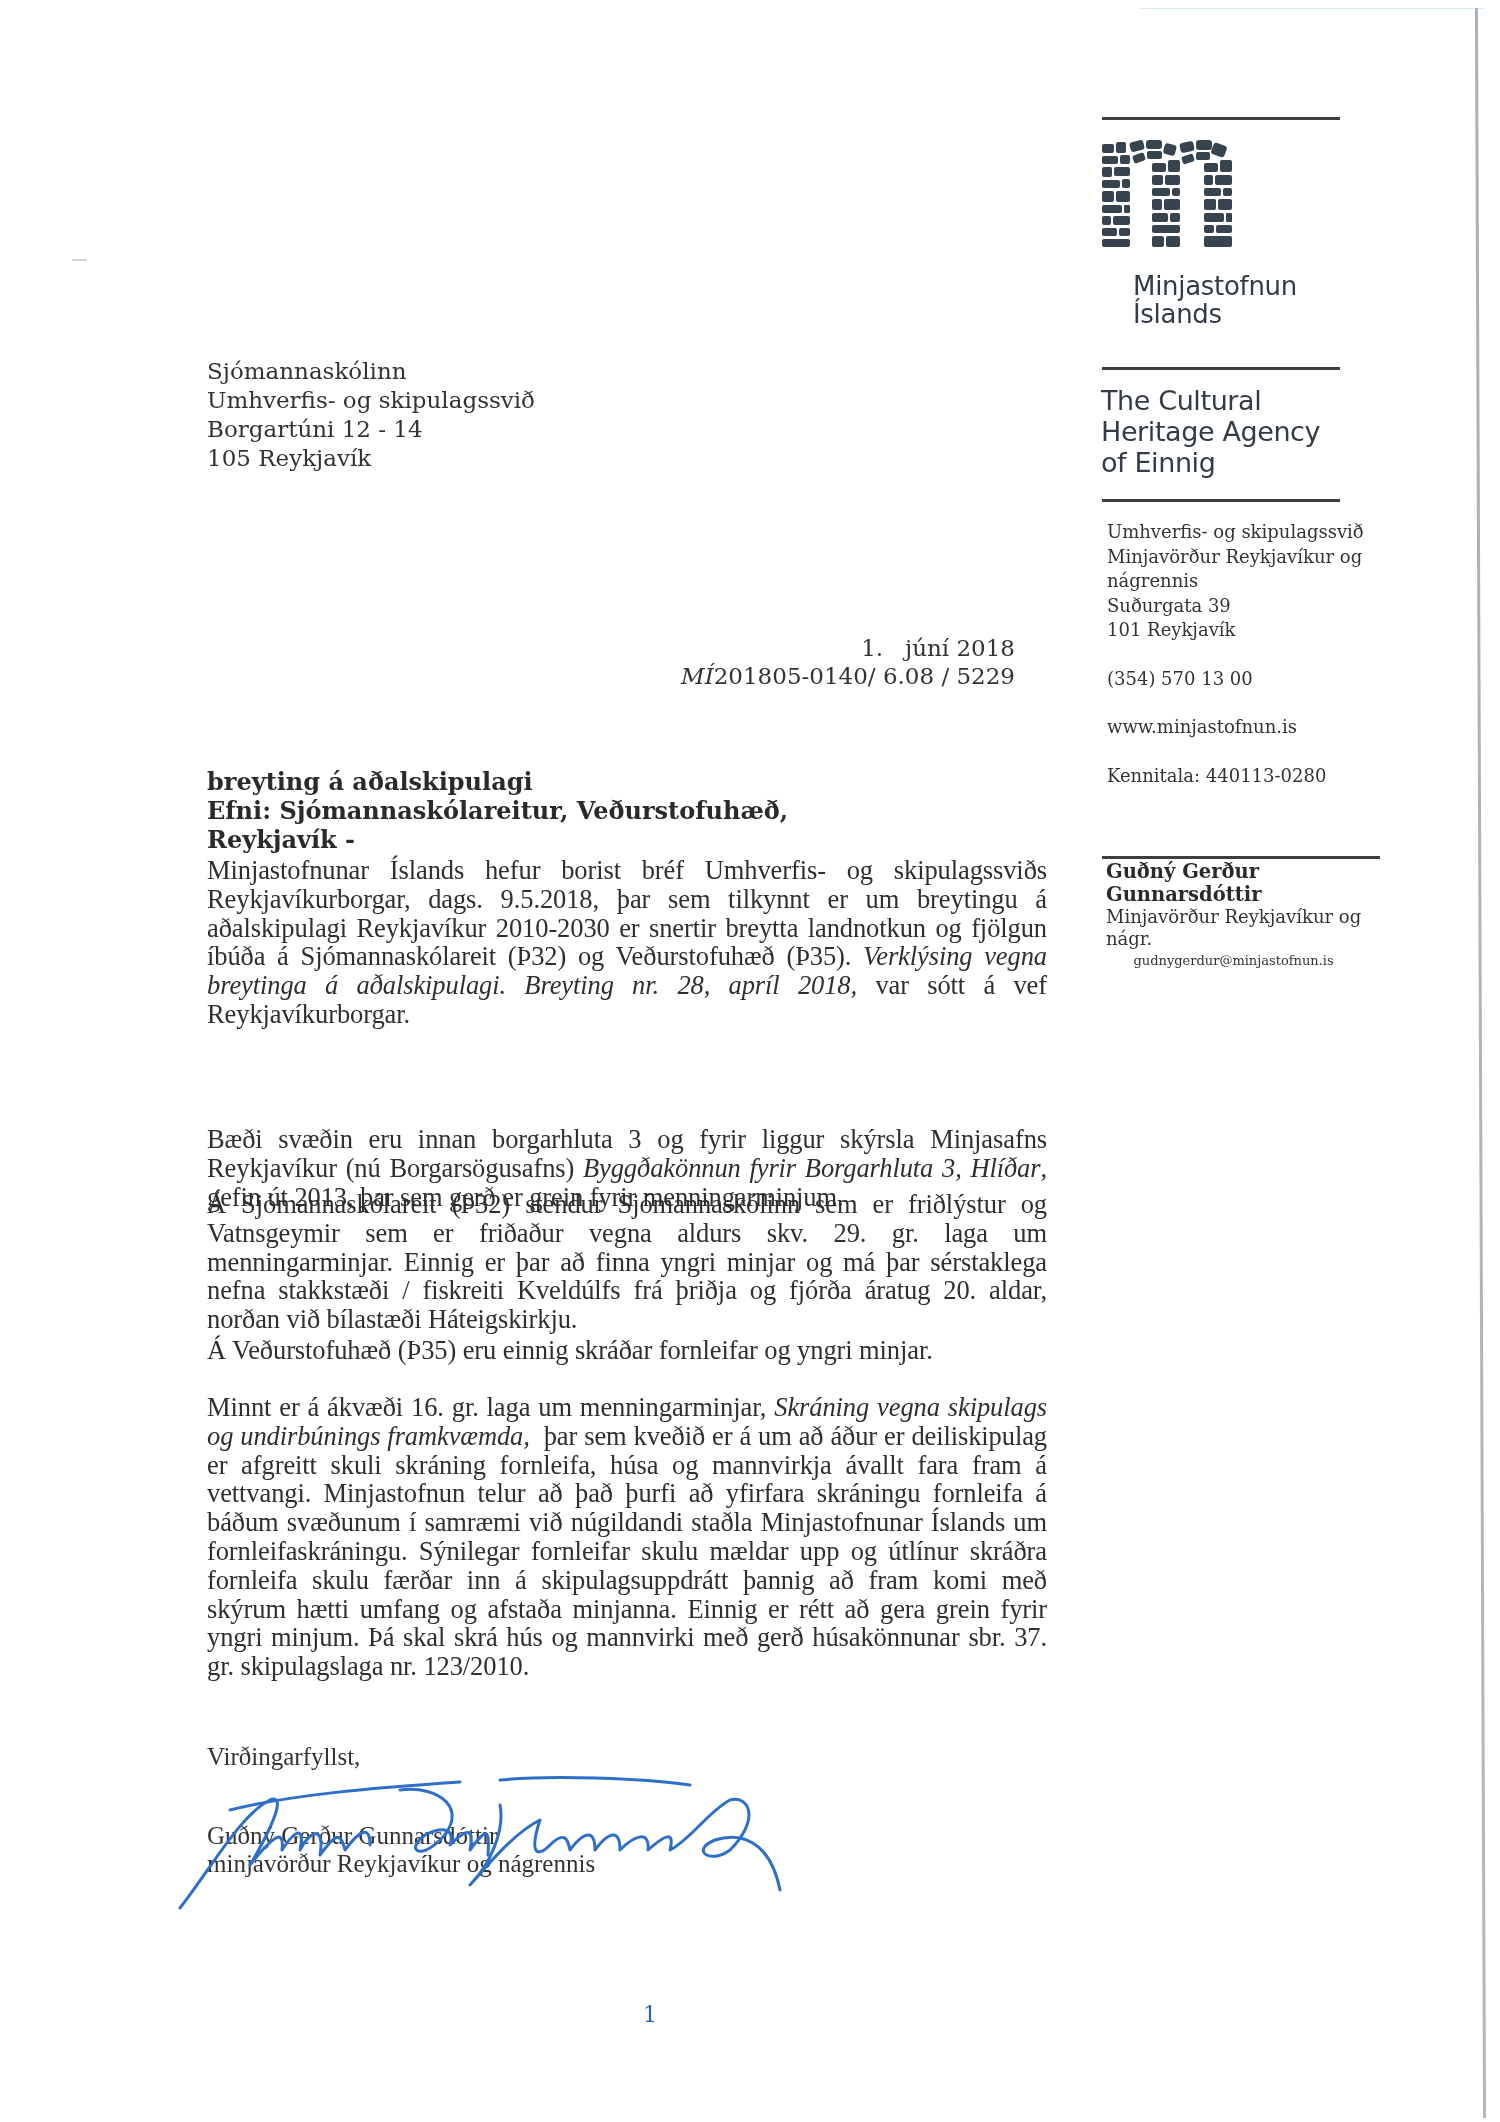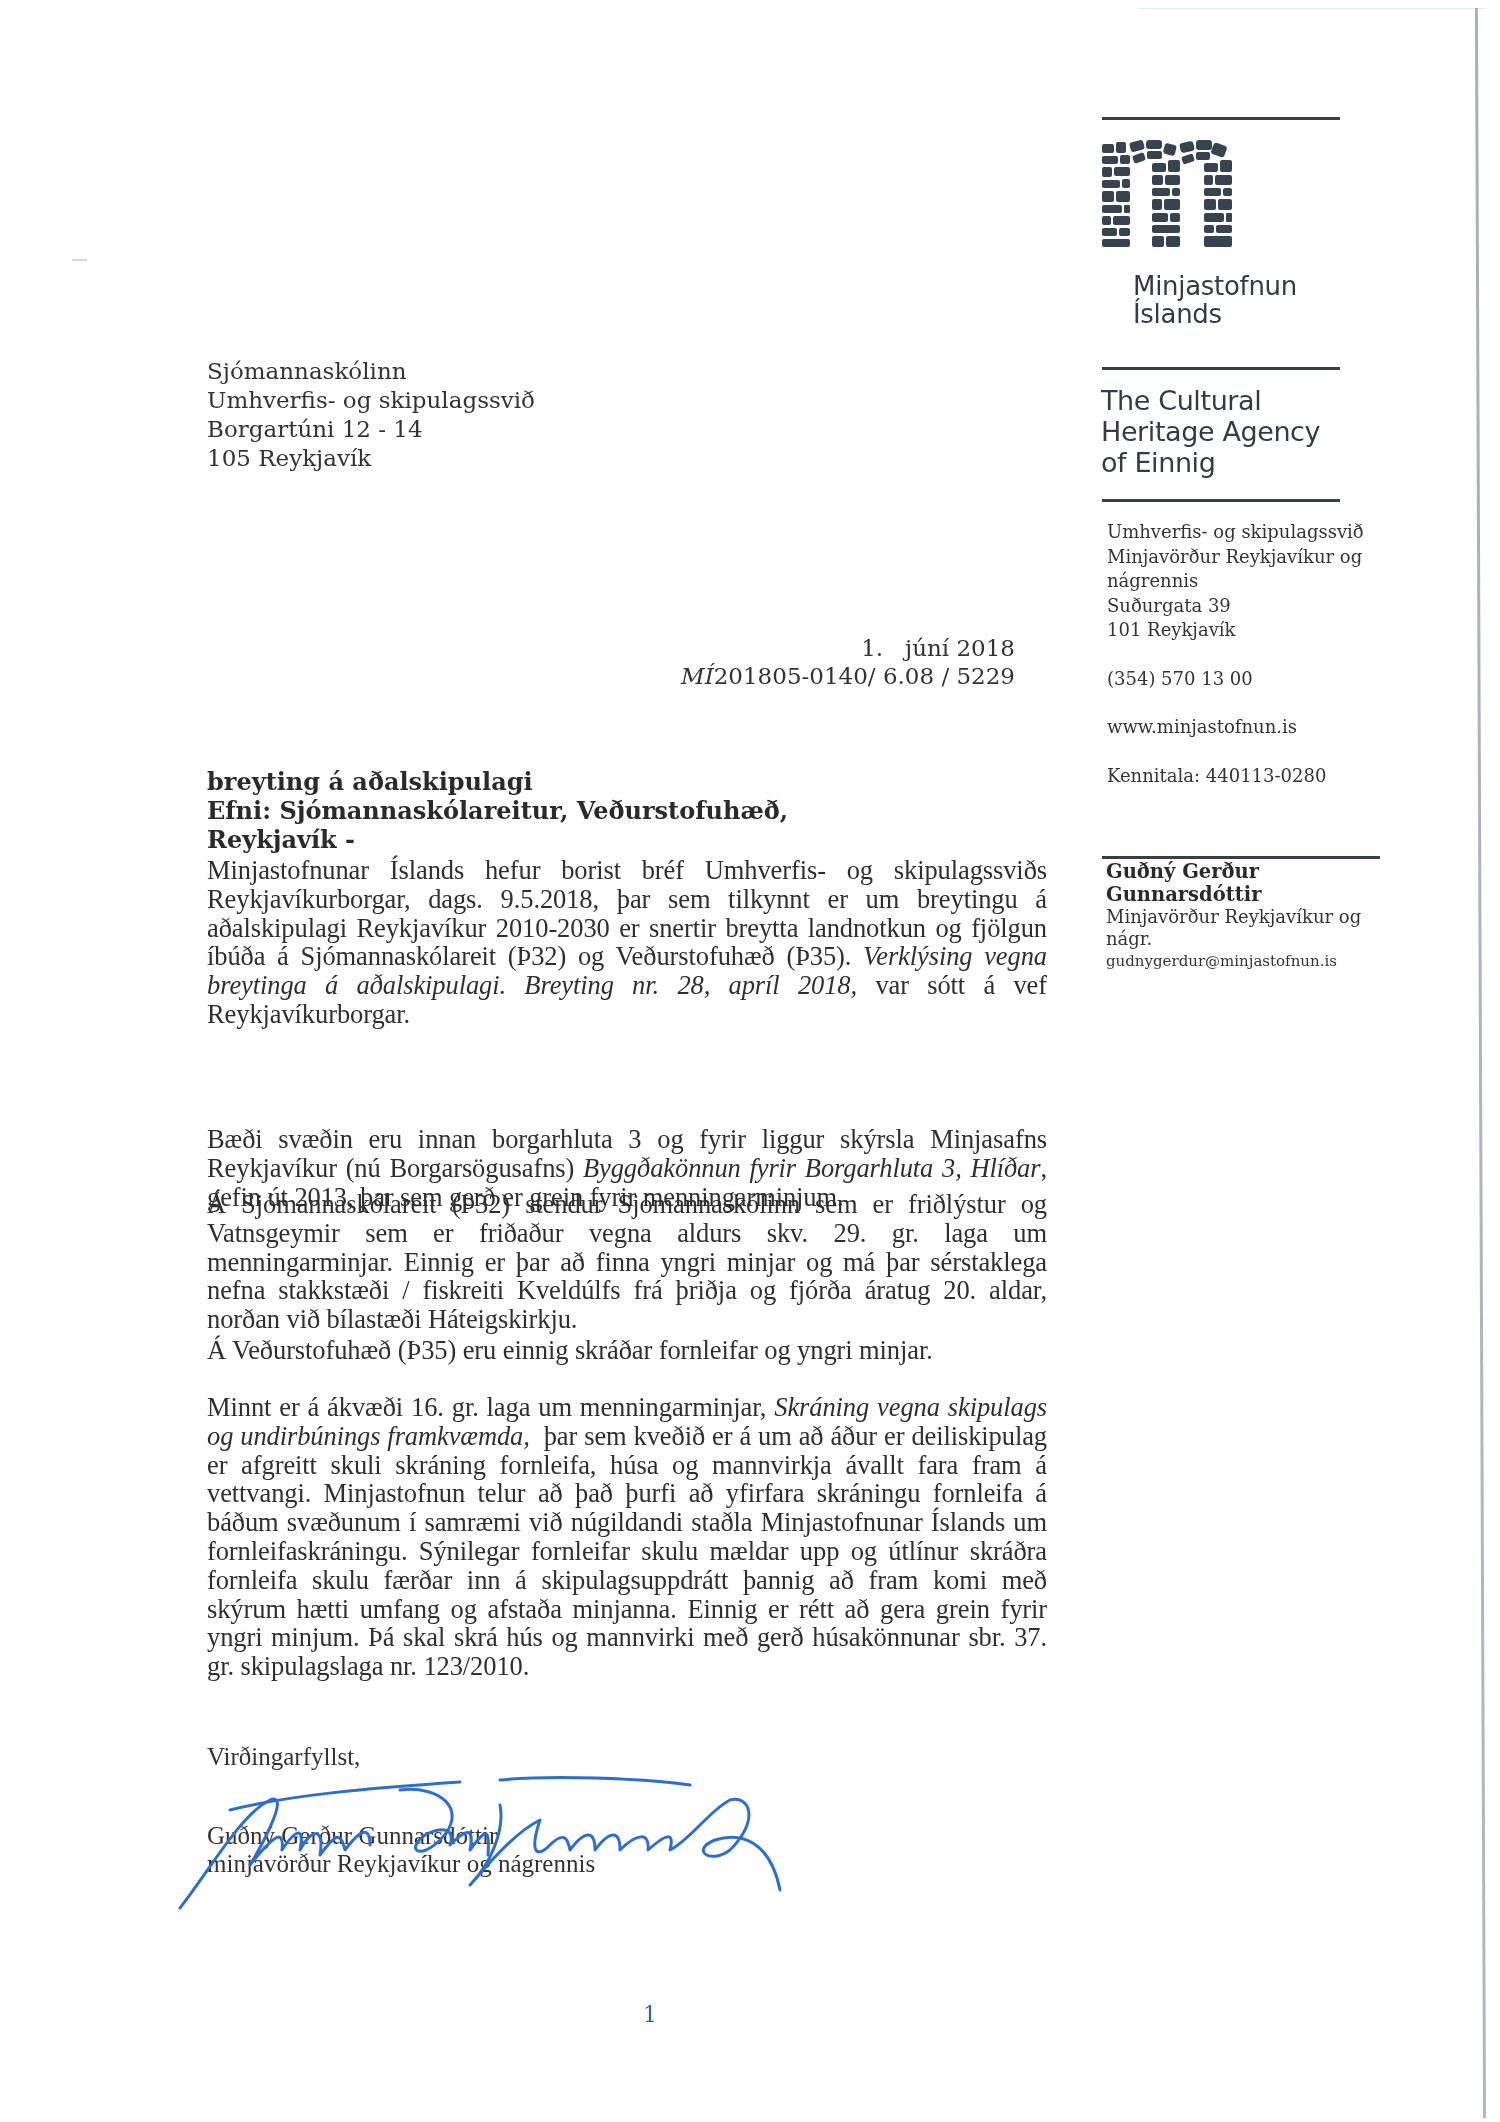--- a/index.html
+++ b/index.html
@@ -32,21 +32,21 @@
   .contact {
     position: absolute; left: 1107px; top: 520px;
     font-size: 18px; line-height: 24.5px; color: #333;
   }
   .contact .gap { height: 24px; }
   .sender {
     position: absolute; left: 1106px; top: 860px;
     font-size: 18px; line-height: 22px; color: #333;
   }
   .sender .nm { font-weight: bold; font-size: 19.5px; line-height: 23px; color: #2a2a2a; }
-  .sender .em { font-size: 15px; }
+  .sender .em { font-size: 13px; text-align: center; }
 
   
   .recipient {
     position: absolute; left: 207px; top: 357px;
     font-size: 23px; line-height: 29px; color: #333;
   }
   .dateblock {
     position: absolute; left: 620px; width: 395px; top: 620px;
     font-size: 23px; line-height: 28px; text-align: right; color: #333; margin-top: 14px;
   }

